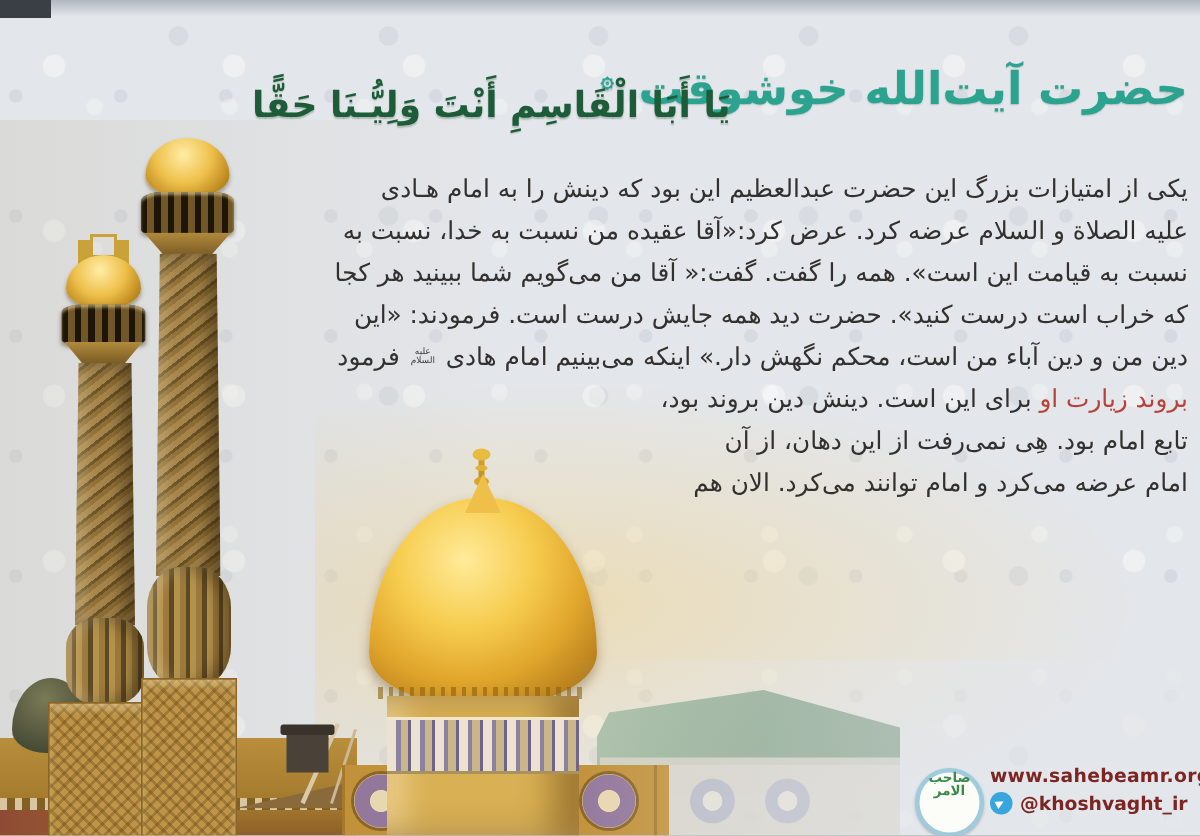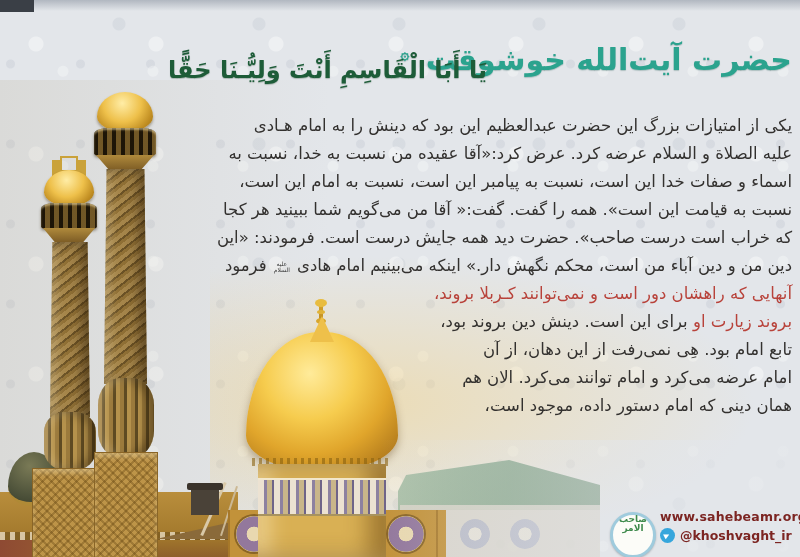--- a/index.html
+++ b/index.html
@@ -189,32 +189,29 @@
 
   <div class="layer callig-title">
     <span>حضرت آیت‌الله خوشوقت</span>
     <span class="orn">۞</span>
   </div>
   <div class="layer callig-invocation">یَا أَبَا الْقَاسِمِ أَنْتَ وَلِیُّـنَا حَقًّا</div>
 
   <div class="layer quote">
     <p>یکی از امتیازات بزرگ این حضرت عبدالعظیم این بود که دینش را به امام هـادی</p>
     <p>علیه الصلاة و السلام عرضه کرد. عرض کرد:«آقا عقیده من نسبت به خدا، نسبت به</p>
-    <p>اسماء و صفات خدا این است، نسبت به پیامبر این است، نسبت به امام این است،</p>
     <p>نسبت به قیامت این است». همه را گفت. گفت:« آقا من می‌گویم شما ببینید هر کجا</p>
-    <p>که خراب است درست صاحب». حضرت دید همه جایش درست است. فرمودند: «این</p>
+    <p>که خراب است درست کنید». حضرت دید همه جایش درست است. فرمودند: «این</p>
     <p><span>دین من و دین آباء من است، محکم نگهش دار.» اینکه می‌بینیم امام هادی</span>
       <span class="hon">علیه السلام</span>
       <span>فرمود</span></p>
-    <p class="red">آنهایی که راهشان دور است و نمی‌توانند کـربلا بروند،</p>
     <p><span class="red">بروند زیارت او</span>
       <span>برای این است. دینش دین بروند بود،</span></p>
     <p>تابع امام بود. هِی نمی‌رفت از این دهان، از آن</p>
     <p>امام عرضه می‌کرد و امام توانند می‌کرد. الان هم</p>
-    <p>همان دینی که امام دستور داده، موجود است،</p>
   </div>
 
   <div class="layer logo">
     <span>صاحب الامر</span>
   </div>
   <div class="layer site">www.sahebeamr.org</div>
   <div class="layer tg-row">
     <span class="tg-icon">
         <i>▶</i>
       </span>

